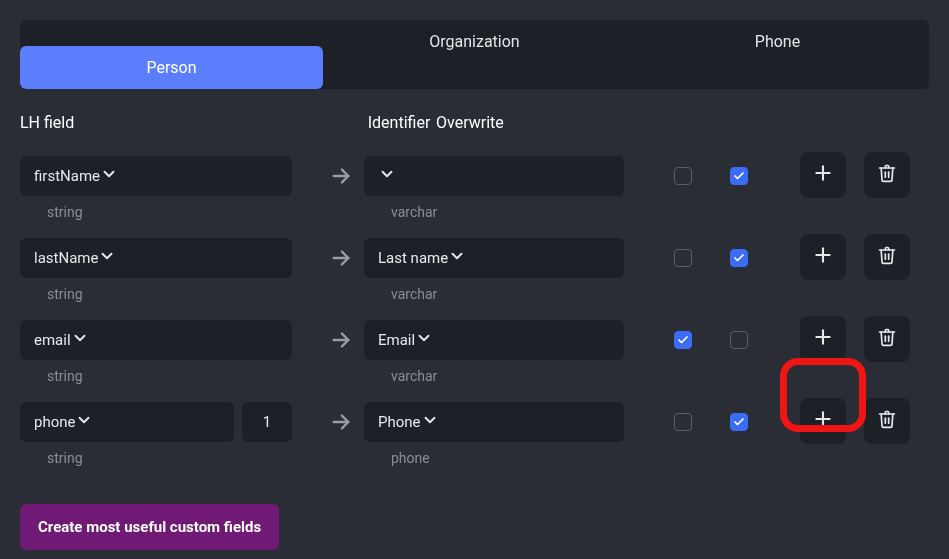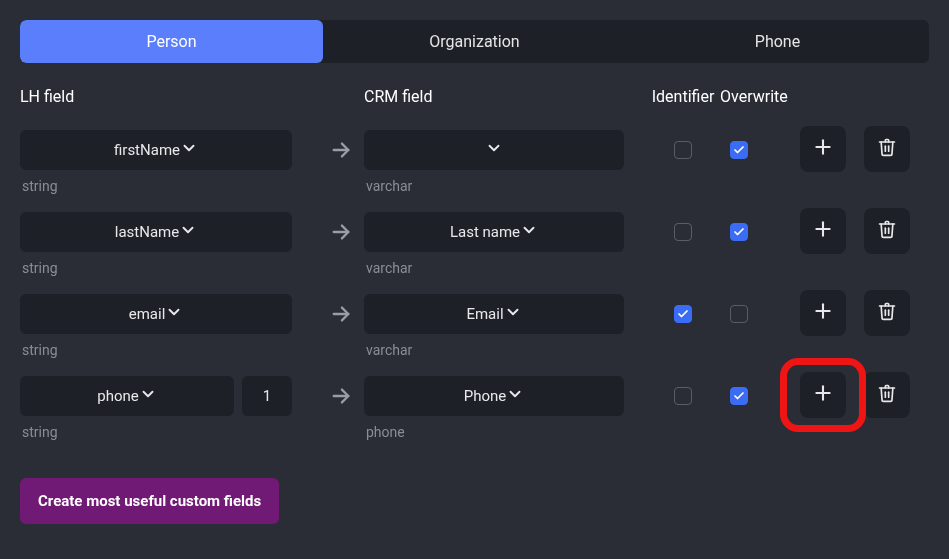--- a/index.html
+++ b/index.html
@@ -25,20 +25,21 @@
       text-align: center;
       padding: 12px 0;
       cursor: pointer;
       color: #e5e5e5;
       font-size: 16px;
     }
     .tab.active {
       background: #5a7efc;
       color: #fff;
       border-radius: 6px;
+      margin-top: 26px;
     }
     .headers {
       display: flex;
       align-items: center;
       margin-bottom: 24px;
       font-weight: 400;
       font-size: 16px;
       color: #fff;
     }
     .col-lh { width: 298px; }
@@ -51,34 +52,34 @@
       align-items: flex-start;
       margin-bottom: 18px;
     }
     .field-block { display: flex; flex-direction: column; }
     .select {
       background: #1e2028;
       border-radius: 6px;
       height: 40px;
       display: flex;
       align-items: center;
-      justify-content: center;
+      justify-content: flex-start;
       padding: 0 14px;
       cursor: pointer;
       color: #e8e8ea;
     }
     .lh-select { width: 272px; }
     .lh-select.narrow { width: 214px; }
     .crm-select { width: 260px; }
     .chevron svg { width: 18px; height: 18px; }
     .type-label {
       color: #8a8d96;
       font-size: 14px;
       margin-top: 8px;
-      margin-left: 2px;
+      margin-left: 27px;
     }
     .lh-group { display: flex; gap: 8px; width: 298px; }
     .num-box {
       background: #1e2028;
       border-radius: 6px;
       height: 40px;
       width: 50px;
       display: flex;
       align-items: center;
       justify-content: center;
@@ -167,21 +168,20 @@
 
 <div class="tabs">
   <div class="tab active">Person</div>
   <div class="tab">Organization</div>
   <div class="tab">Phone</div>
 </div>
 
 <div class="headers">
   <div class="col-lh">LH field</div>
   <div class="col-arrow"></div>
-  <div class="col-crm">CRM field</div>
   <div class="col-id">Identifier</div>
   <div class="col-ow">Overwrite</div>
 </div>
 
 <div id="rows-mount">
     <div class="mapping-row">
       <div class="lh-group">
         <div class="field-block">
           <div class="select lh-select">
             <span>firstName</span>

